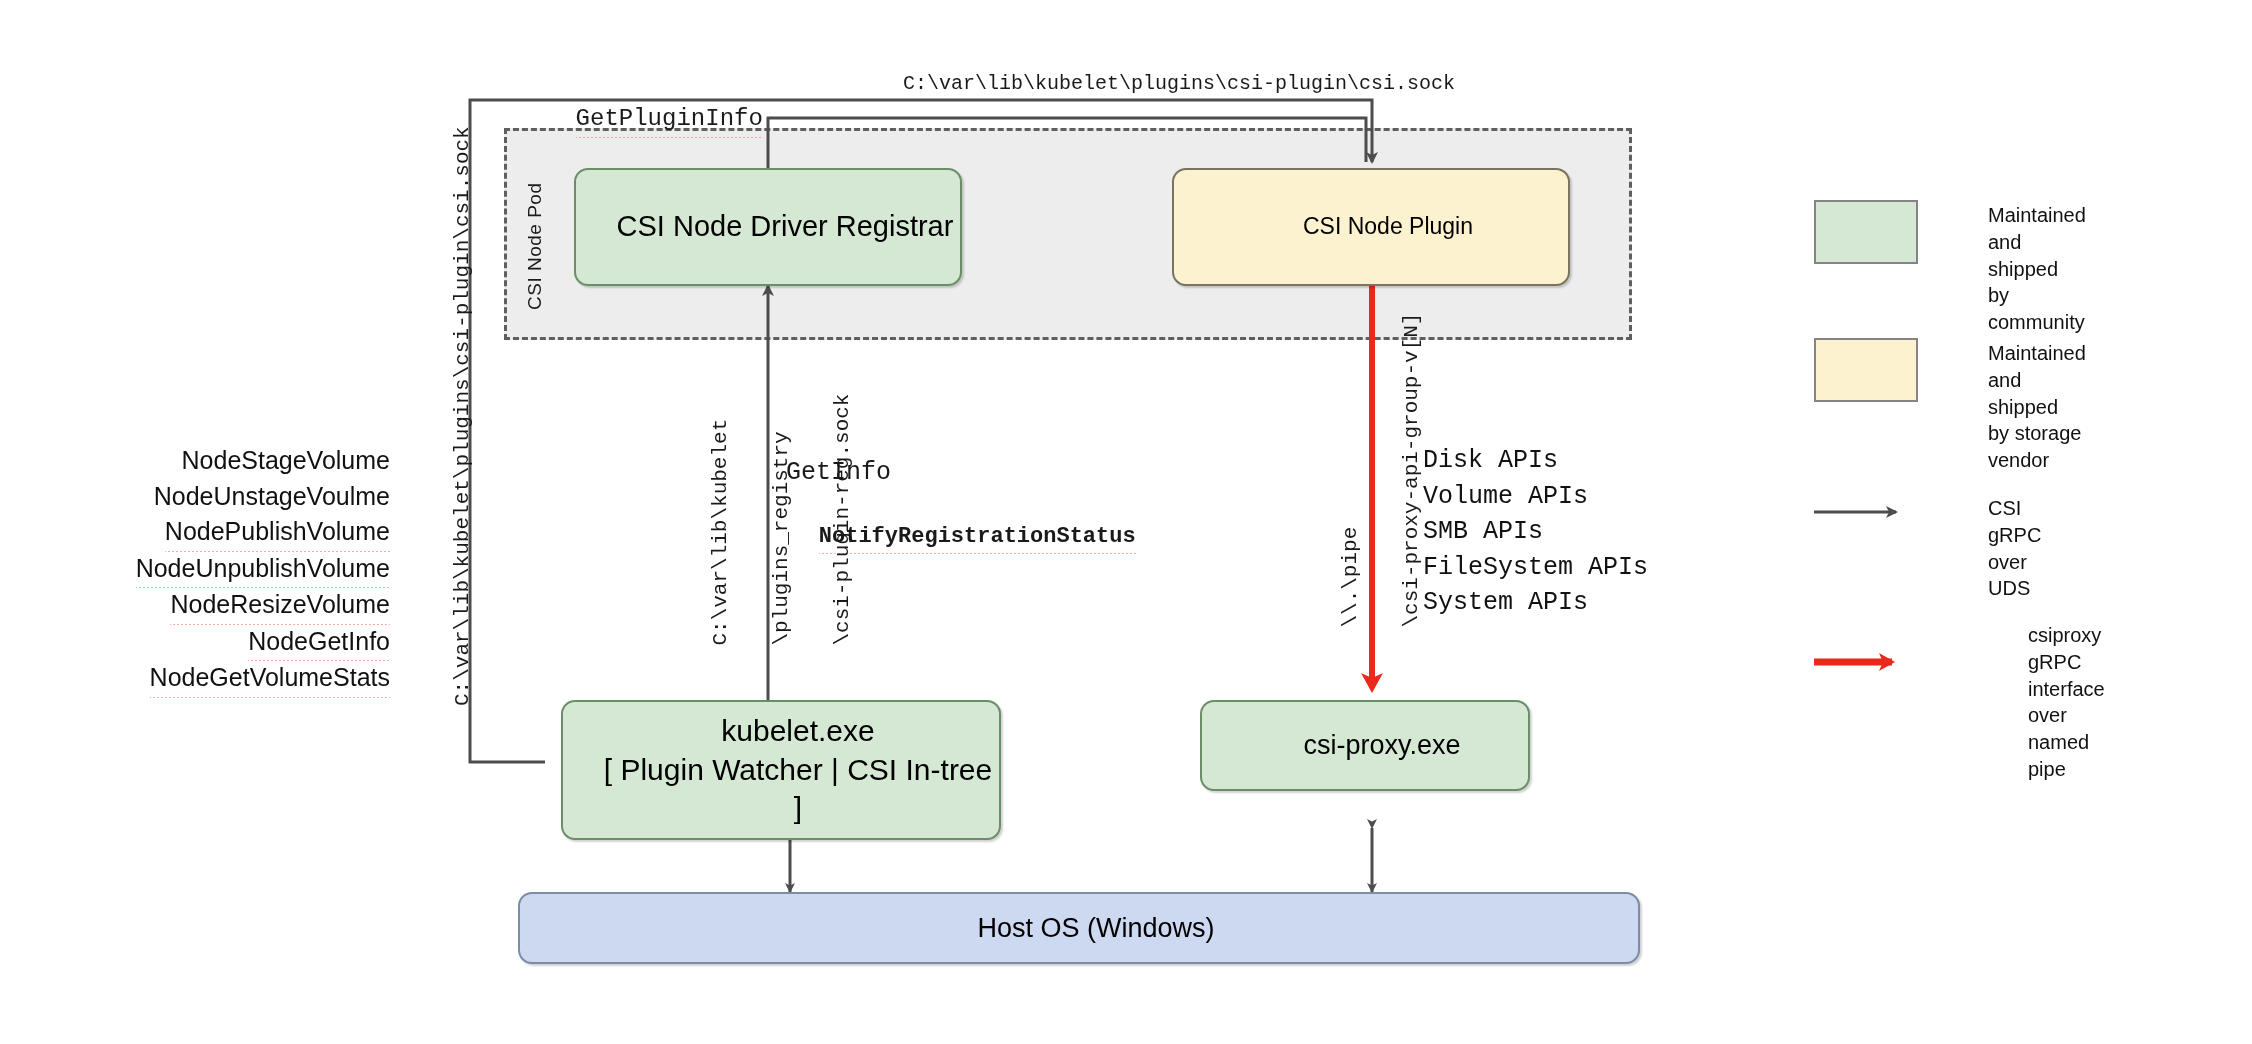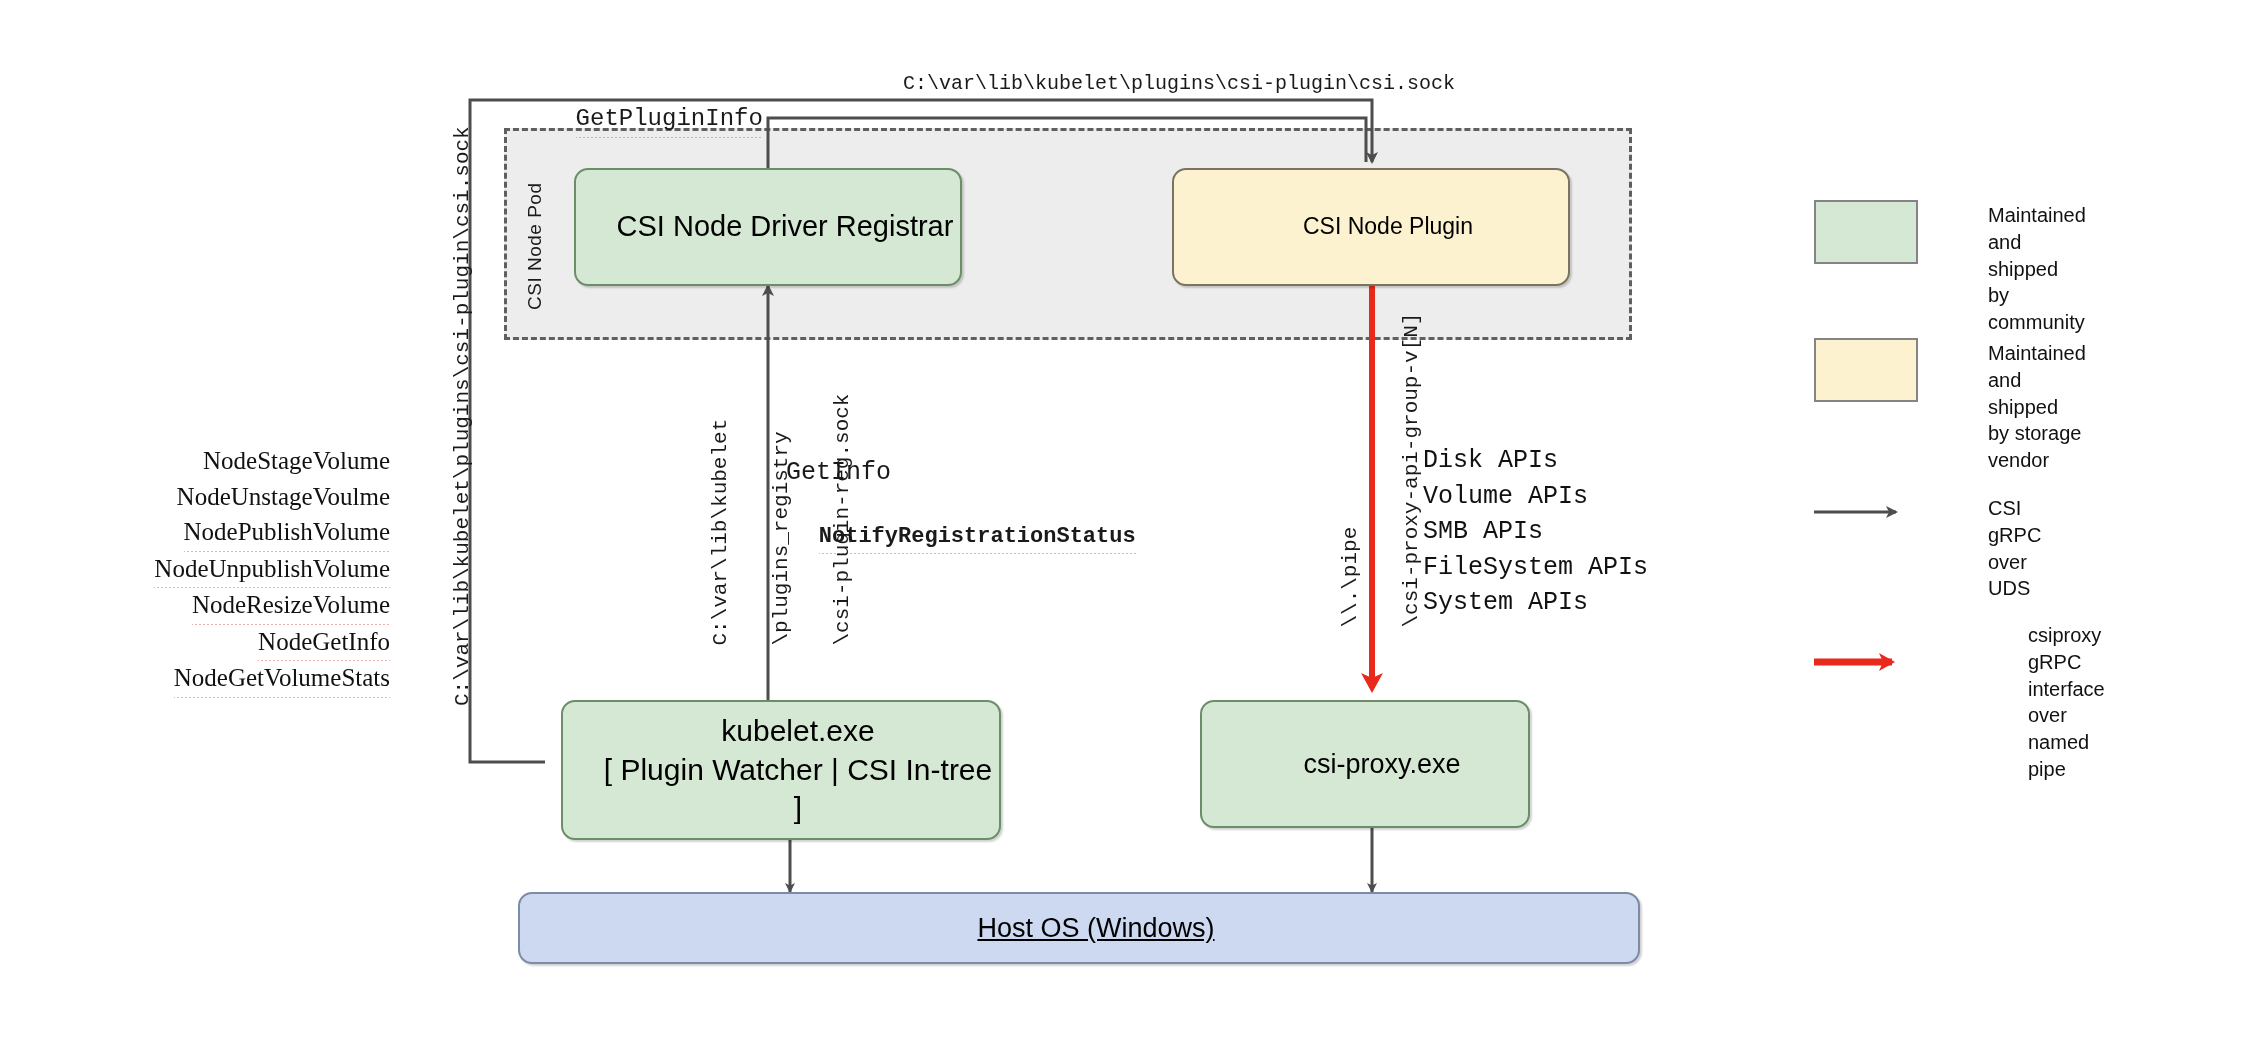--- a/index.html
+++ b/index.html
@@ -87,21 +87,21 @@
     font-size: 21px;
     color: #1a1a1a;
     white-space: pre;
     line-height: 1.45;
   }
 
   .apilist { position: absolute; margin-left: 36px; }
   .apilist div { font-family: "Liberation Mono", monospace; font-size: 25px; line-height: 1.42; color: #111; white-space: pre; }
 
   .nodeapis { position: absolute; text-align: right; }
-  .nodeapis div { font-family: Liberation Serif, serif; font-size: 25px; line-height: 1.42; color: #111; white-space: pre; }
+  .nodeapis div { font-family: Liberation Sans, sans-serif; font-size: 25px; line-height: 1.42; color: #111; white-space: pre; }
 
   
   .legend { position: absolute; }
   .legend-row { position: absolute; display: flex; align-items: flex-start; }
   .swatch {
     width: 104px; height: 64px;
     border: 2px solid #848484;
     flex: 0 0 auto;
   }
   .legend-text {
@@ -170,23 +170,23 @@
     </g>
   </svg>
 
   <div class="node green" style="left:574px; top:168px; width:388px; height:118px; font-size:29px;">CSI Node Driver Registrar</div>
 
   <div class="node yellow" style="left:1172px; top:168px; width:398px; height:118px; font-size:23px;">CSI Node Plugin</div>
 
   <div class="node green" style="left:561px; top:700px; width:440px; height:140px; font-size:30px; white-space:pre-line;">kubelet.exe
 [ Plugin Watcher | CSI In-tree ]</div>
 
-  <div class="node green" style="left:1200px; top:700px; width:330px; height:128px; font-size:27px;">csi-proxy.exe</div>
-
-  <div class="node blue" style="left:518px; top:892px; width:1122px; height:72px; font-size:27px;text-decoration:underline;">Host OS (Windows)</div>
+  <div class="node green" style="left:1200px; top:700px; width:330px; height:91px; font-size:27px;">csi-proxy.exe</div>
+
+  <div class="node blue" style="left:518px; top:892px; width:1122px; height:72px; font-size:27px;">Host OS (Windows)</div>
 
   <div class="lbl mono" style="left:518px; top:68px;">
     <span class="sq">GetPluginInfo</span>
   </div>
 
   <div class="lbl mono" style="left:903px; top:70px; font-size:20px;">C:\var\lib\kubelet\plugins\csi-plugin\csi.sock</div>
 
   <div class="lbl mono" style="left:786px; top:455px; font-size:25px;">GetInfo</div>
 
   <div class="lbl mono" style="left:766px; top:490px; font-size:22px;font-weight:bold;">

